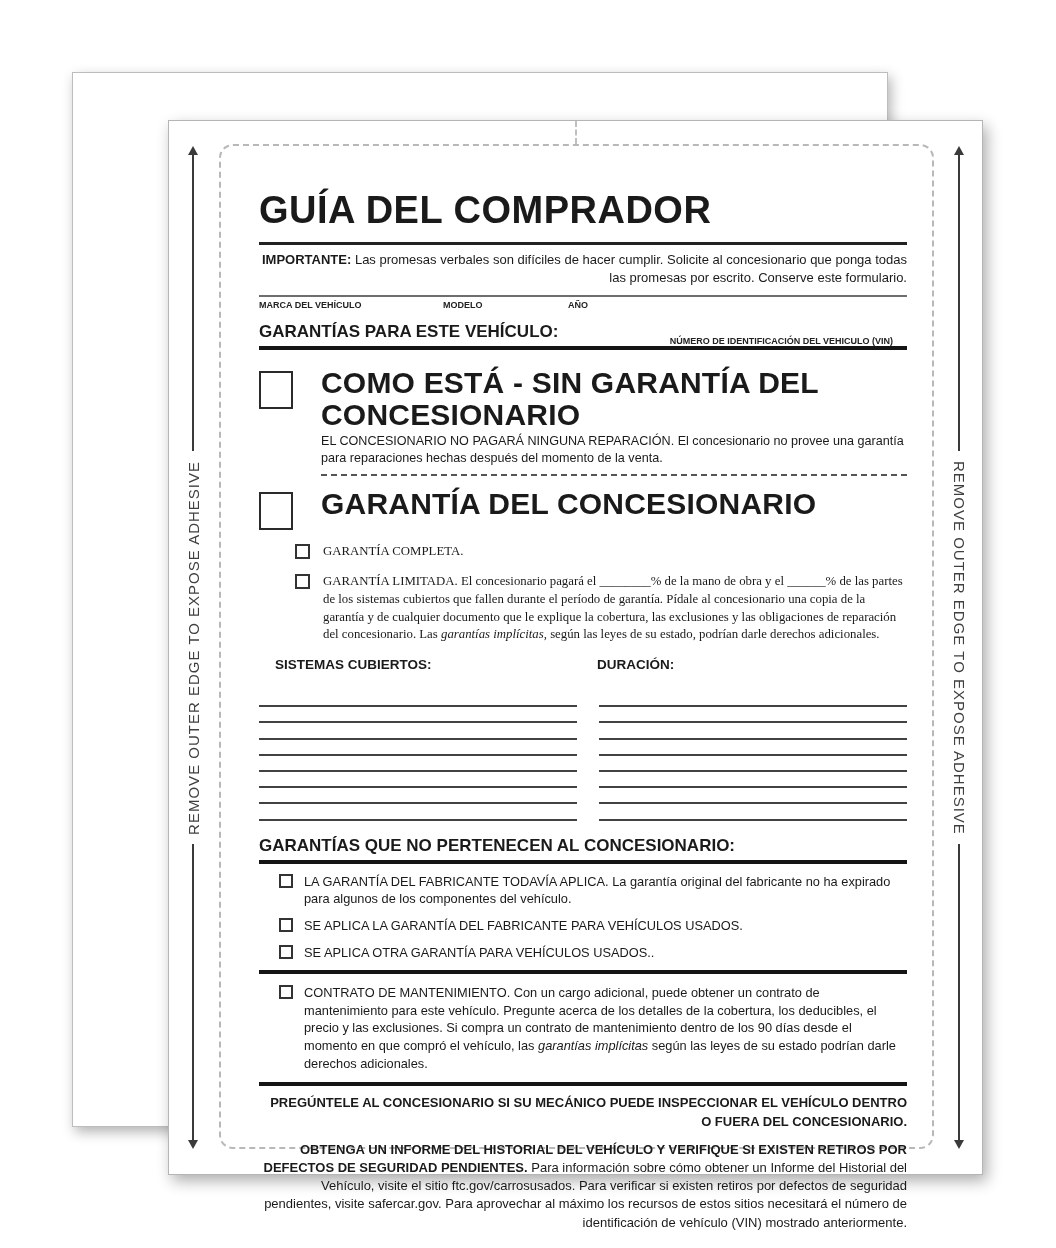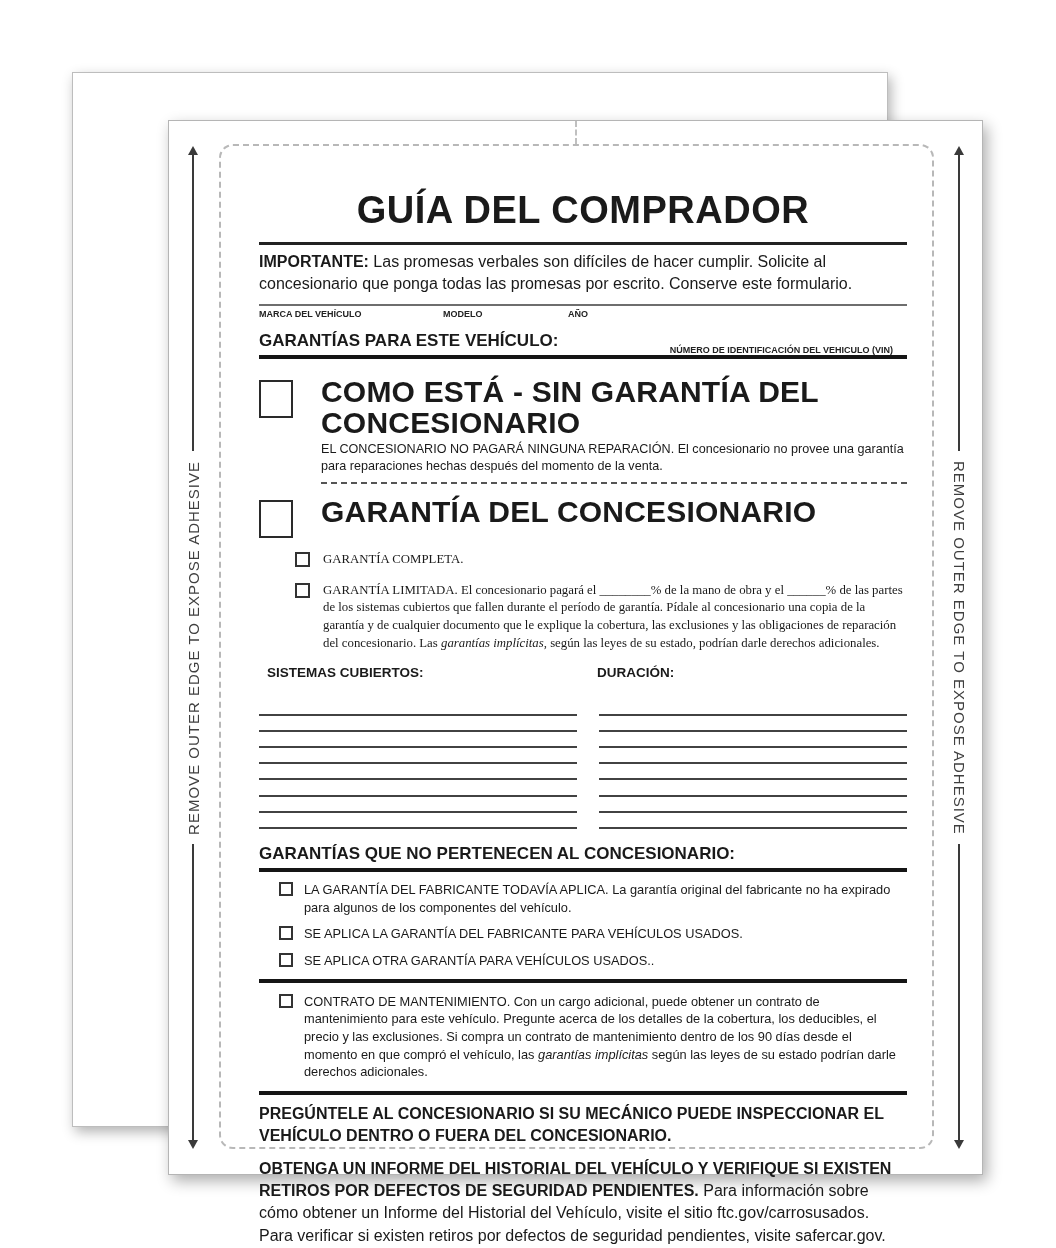--- a/index.html
+++ b/index.html
@@ -38,28 +38,28 @@
   .head-up    { width:0; height:0; border-left:5px solid transparent; border-right:5px solid transparent; border-bottom:9px solid #3a3a3a; }
   .head-down  { width:0; height:0; border-left:5px solid transparent; border-right:5px solid transparent; border-top:9px solid #3a3a3a; }
   .vert-text {
     writing-mode:vertical-rl; font-size:15px; letter-spacing:1px; color:#3f3f3f;
     margin:10px 0; white-space:nowrap;
   }
   .vert-text.flip { transform:rotate(180deg); }
 
   
   .content { position:absolute; left:90px; top:58px; width:648px; }
-  .title { text-align:center; font-size:38px; font-weight:bold; letter-spacing:.5px; margin-top:10px; }
+  .title { text-align:left; font-size:38px; font-weight:bold; letter-spacing:.5px; margin-top:10px; }
 
   .rule-top   { border-top:3px solid #222; margin-top:10px; }
   .rule-thin  { border-top:2px solid #6e6e6e; margin-top:8px; }
   .rule-thick { border-top:4px solid #151515; }
 
   .para { font-size:12.8px; line-height:1.38; }
-  .para-13 { font-size:16px; line-height:1.4; }
+  .para-13 { font-size:13px; line-height:1.4;text-align:right; }
   .b { font-weight:bold; }
   .it { font-style:italic; }
 
   .important { margin-top:6px; }
 
   .fields-row { position:relative; height:13px; margin-top:3px; font-size:9px; font-weight:bold; color:#222; }
   .fields-row span { position:absolute; top:0; white-space:nowrap; }
   .f-make  { left:0; }
   .f-model { left:184px; }
   .f-year  { left:309px; }
@@ -78,21 +78,21 @@
   .as-is-title { max-width:575px; }
   .sub-note { margin-top:3px; max-width:586px; font-size:12.6px; line-height:1.35; }
   .dash-sep { border-top:2px dashed #555; margin:7px 0 0 62px; }
 
   .small-cb-row { display:flex; margin-left:36px; margin-top:13px;font-family:Liberation Serif, serif; }
   .cb-small { width:15px; height:15px; border:2px solid #333; background:#fff; flex:none; margin-top:1px; }
   .small-cb-row .para { margin-left:13px; }
 
   .covered-row { position:relative; margin-top:13px; height:15px; font-size:13.5px; font-weight:bold; }
   .covered-row span { position:absolute; top:0; }
-  .lbl-systems { left:8px; }
+  .lbl-systems { left:16px; }
   .lbl-duration { left:338px; }
 
   .lines-wrap { display:flex; margin-top:19px; }
   .lines-col { display:flex; flex-direction:column; }
   .lines-col.left  { width:318px; margin-right:22px; }
   .lines-col.right { flex:1 1 auto; }
   .blank-line { height:16.2px; border-bottom:2px solid #424242; }
 
   .nd-item { display:flex; margin-left:20px; margin-top:9px; }
   .cb-nd { width:14px; height:14px; border:2px solid #333; background:#fff; flex:none; margin-top:1px; }

